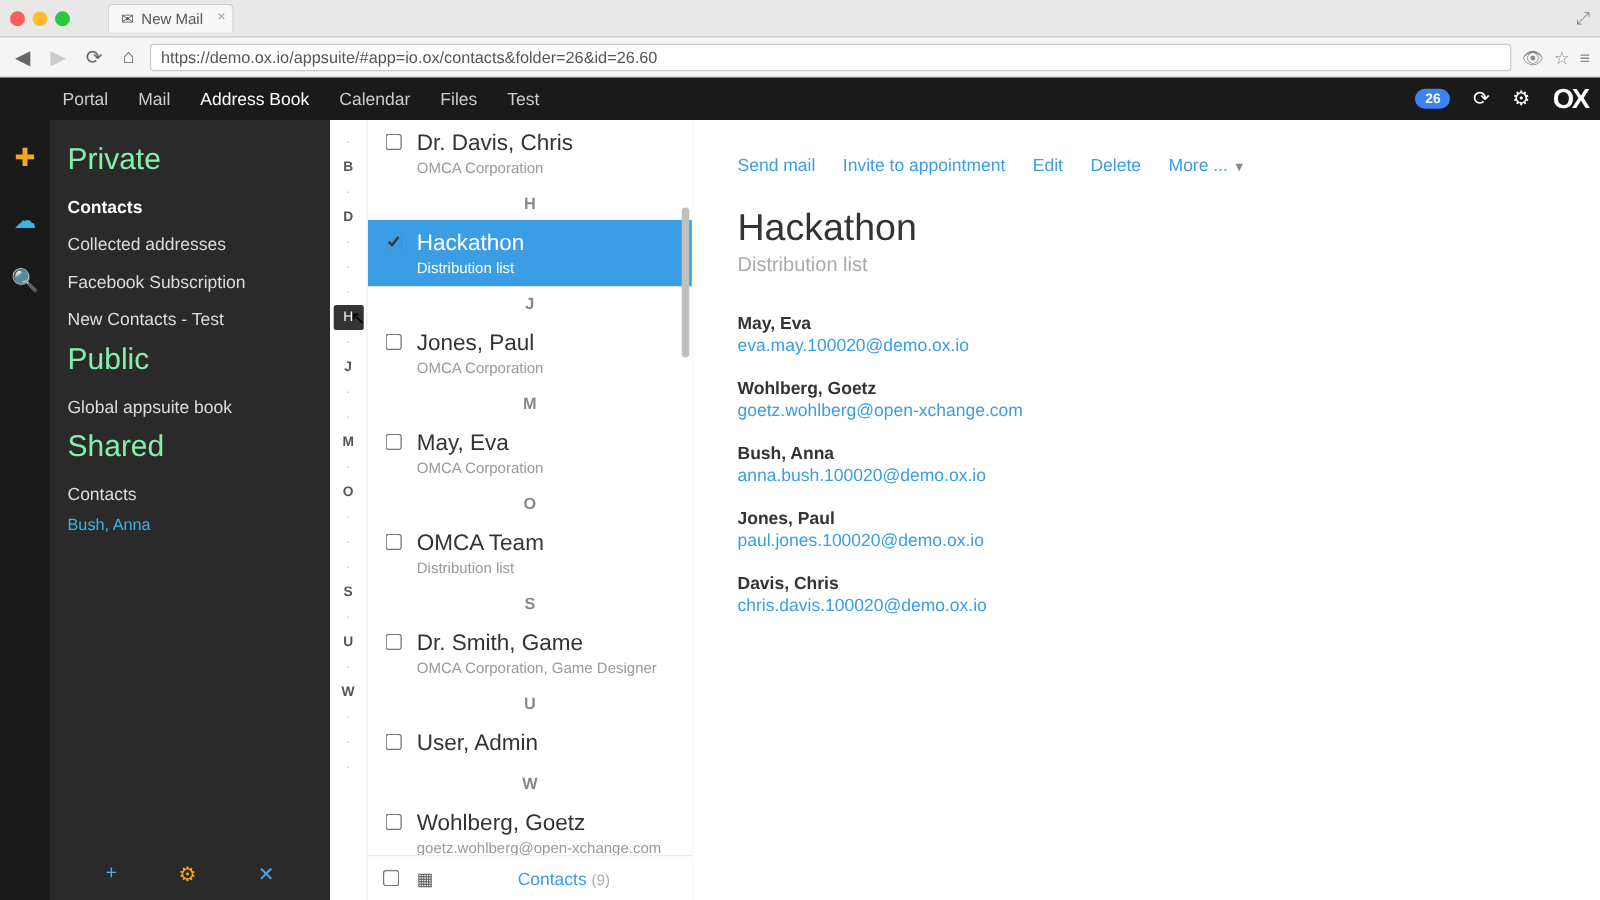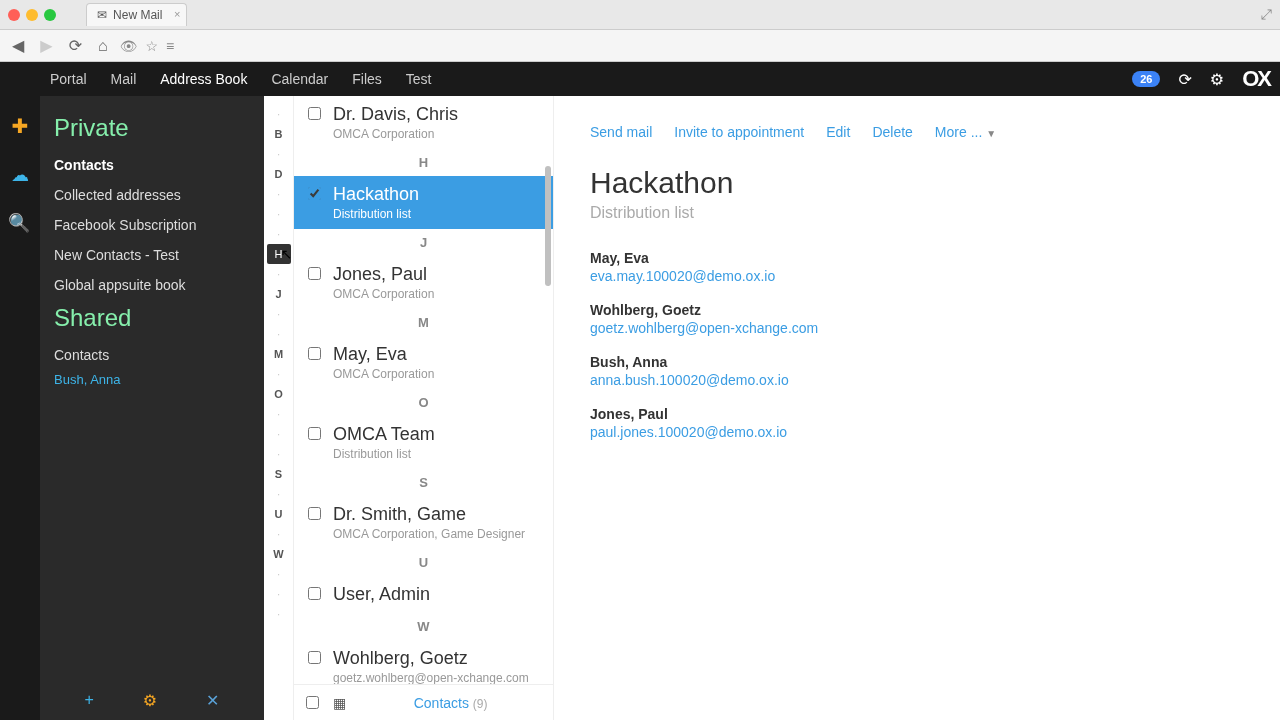--- a/index.html
+++ b/index.html
@@ -101,20 +101,23 @@
     <span class="tab-close">×</span>
   </div>
   <span class="expand-icon">⤢</span>
 </div>
 
 <div class="urlbar">
   <span class="nav-btn">◀</span>
   <span class="nav-btn" style="color:#ccc">▶</span>
   <span class="nav-btn">⟳</span>
   <span class="nav-btn">⌂</span>
+  <div class="url-input">
+    <span>https://demo.ox.io/appsuite/#app=io.ox/contacts&amp;folder=26&amp;id=26.60</span>
+  </div>
   <div class="url-icons">
     <span>👁</span>
     <span>☆</span>
     <span>≡</span>
   </div>
 </div>
 
 <div class="topnav">
   <span class="topnav-item">Portal</span>
     <span class="topnav-item">Mail</span>
@@ -138,20 +141,21 @@
     <span class="sb-icon" style="color:#3db4e8">🔍</span>
   </div>
 
   <div class="foldertree">
     <div id="ft-content">
         <div class="ft-section">Private</div>
         <div class="ft-item active">Contacts</div>
         <div class="ft-item">Collected addresses</div>
         <div class="ft-item">Facebook Subscription</div>
         <div class="ft-item">New Contacts - Test</div>
+        <div class="ft-section">Public</div>
         <div class="ft-item">Global appsuite book</div>
         <div class="ft-section">Shared</div>
         <div class="ft-item">Contacts</div>
         <div class="ft-sub">Bush, Anna</div>
       </div>
     <div class="ft-bottom">
       <span class="ft-bicon plus">+</span>
       <span class="ft-bicon gear">⚙</span>
       <span class="ft-bicon close">✕</span>
     </div>
@@ -282,16 +286,20 @@
           <div class="m-email">goetz.wohlberg@open-xchange.com</div>
         </div>
         <div class="member">
           <div class="m-name">Bush, Anna</div>
           <div class="m-email">anna.bush.100020@demo.ox.io</div>
         </div>
         <div class="member">
           <div class="m-name">Jones, Paul</div>
           <div class="m-email">paul.jones.100020@demo.ox.io</div>
         </div>
+        <div class="member">
+          <div class="m-name">Davis, Chris</div>
+          <div class="m-email">chris.davis.100020@demo.ox.io</div>
+        </div>
       </div>
   </div>
 
 </div>
 
 </body></html>

